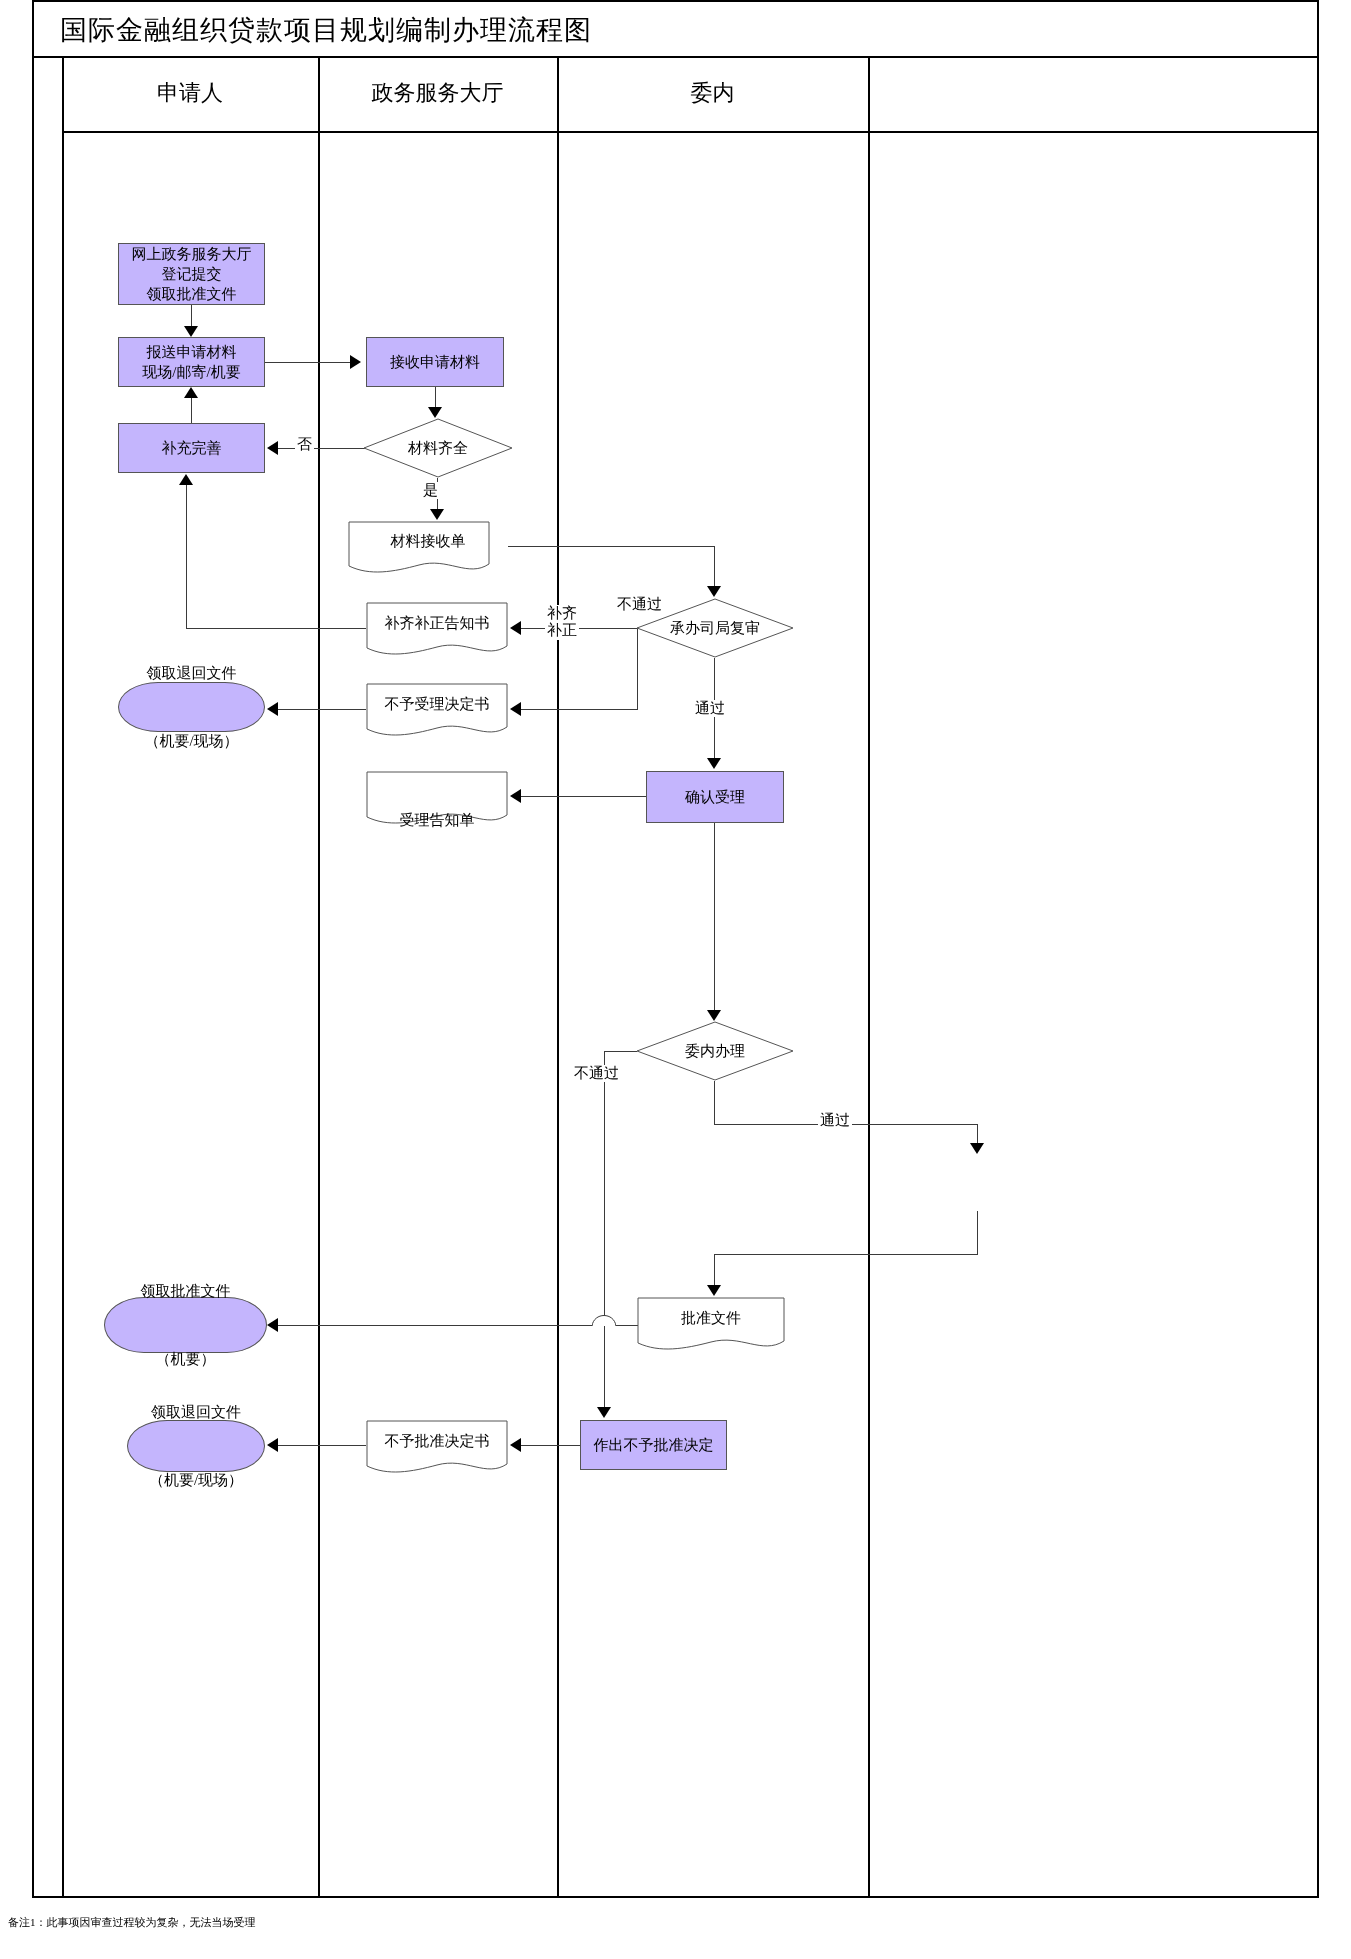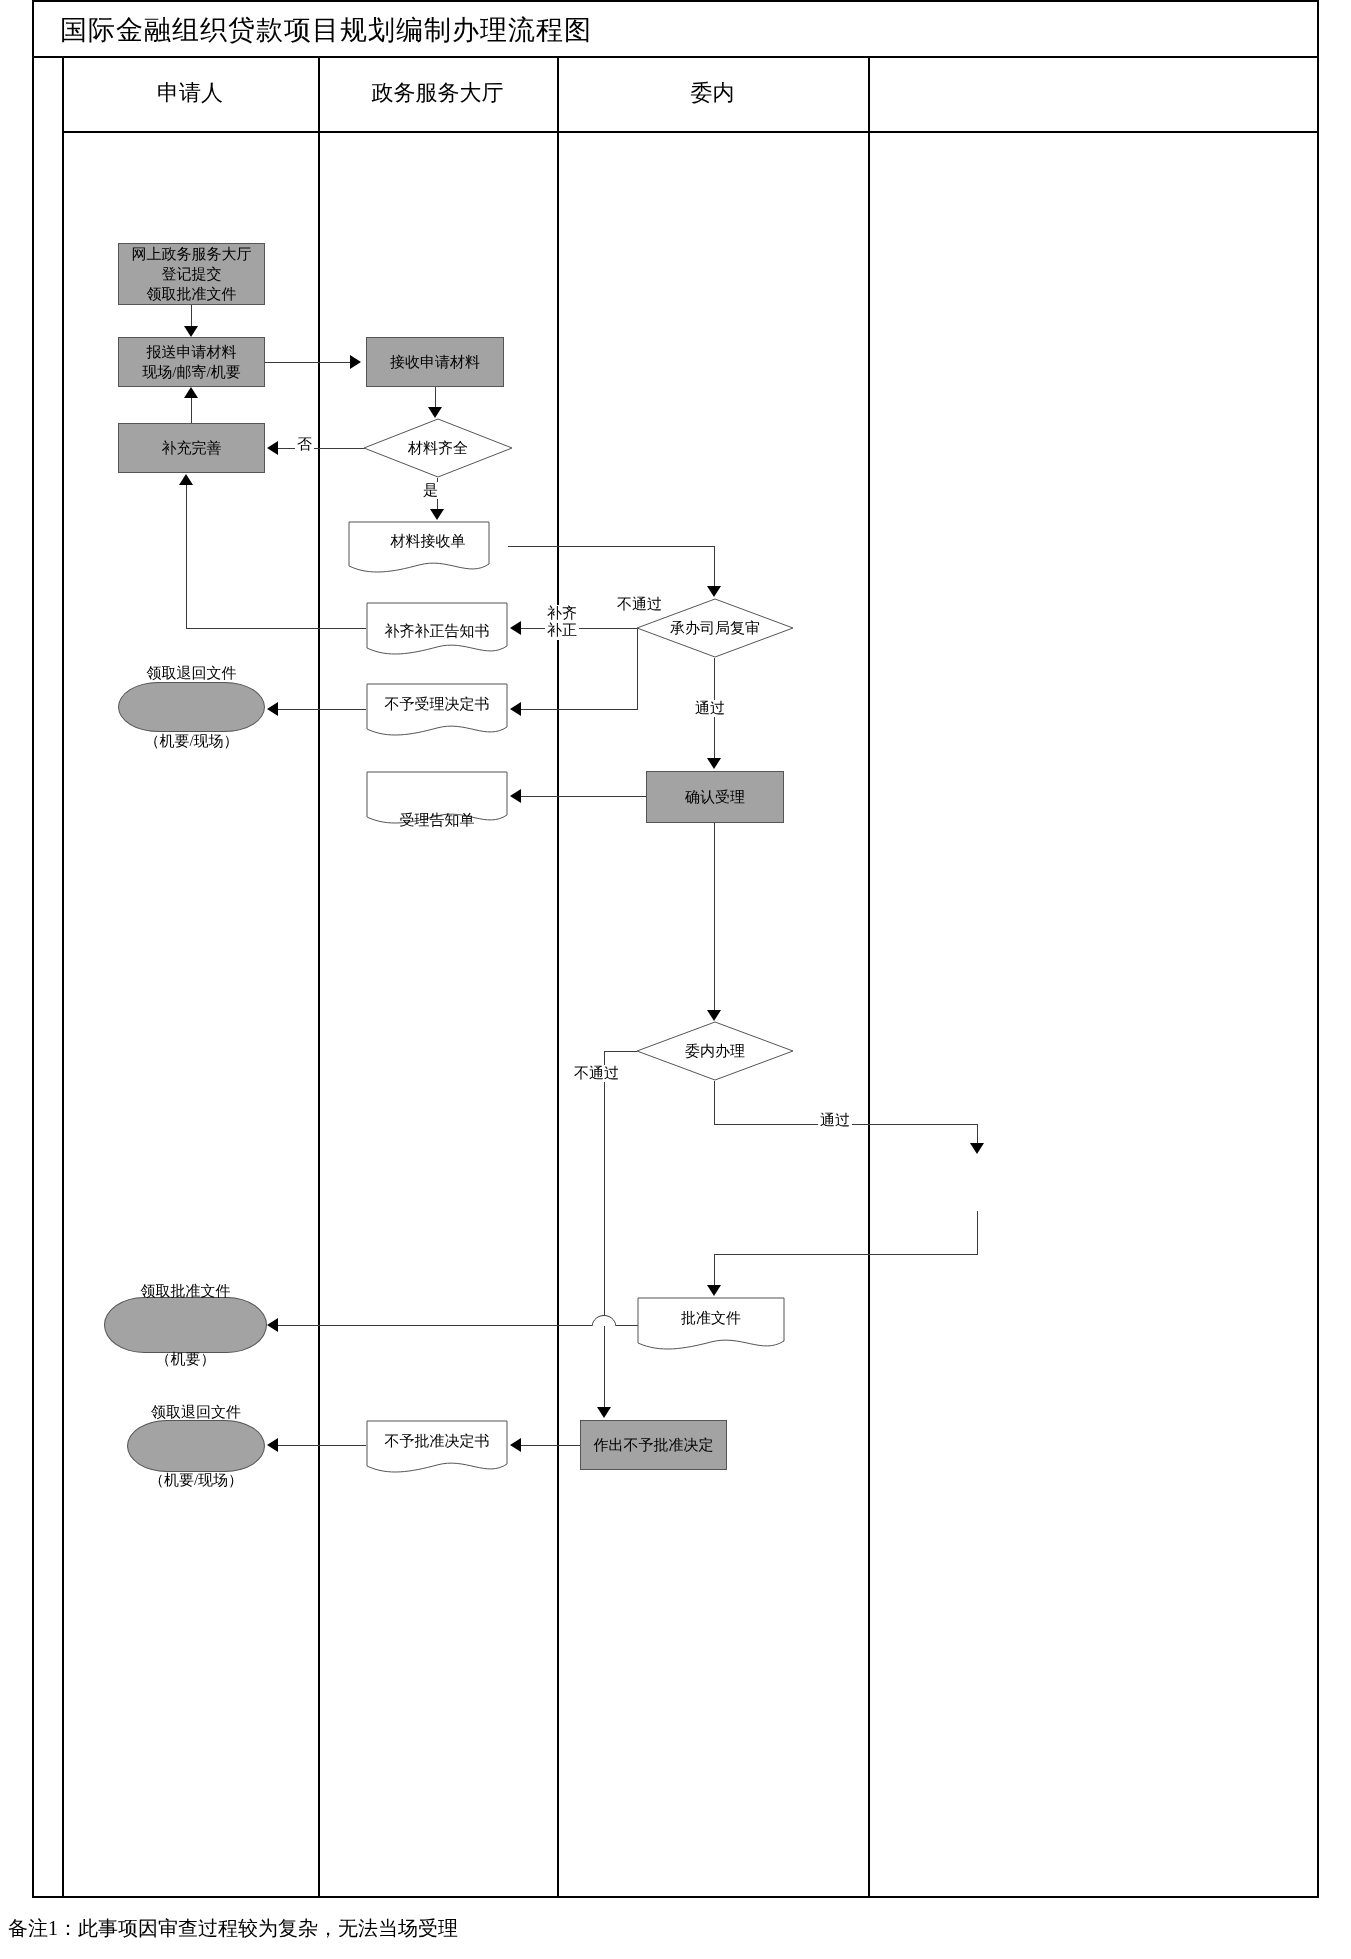--- a/index.html
+++ b/index.html
@@ -10,21 +10,21 @@
   .frame-outer{position:absolute;left:32px;top:0;width:1287px;height:1898px;border-left:2px solid #000;border-right:2px solid #000;border-top:2px solid #000;border-bottom:2px solid #000;box-sizing:border-box;}
   .title{position:absolute;left:60px;top:12px;font-size:27px;letter-spacing:1px;white-space:nowrap;}
 
   .hdr-rule{position:absolute;left:32px;top:56px;width:1287px;height:0;border-top:2px solid #000;}
   .hdr-rule2{position:absolute;left:62px;top:131px;width:1255px;height:0;border-top:2px solid #000;}
 
   .col-div{position:absolute;top:56px;width:0;border-left:2px solid #000;height:1842px;}
   .lane-label{position:absolute;top:78px;font-size:22px;text-align:center;}
 
   
-  .box{position:absolute;box-sizing:border-box;border:1px solid #555;background:#a3a3a3;
+  .box{position:absolute;box-sizing:border-box;border:1px solid #555;background:#c4b5fd;
        display:flex;align-items:center;justify-content:center;text-align:center;
        font-size:15px;line-height:1.35;z-index:5;}
   .rounded{border-radius:40px/50%;gap:47px;}
   .diamond-wrap{position:absolute;z-index:5;}
   .diamond-wrap svg{display:block;}
   .diamond-txt{position:absolute;left:0;top:0;width:100%;height:100%;display:flex;
        align-items:center;justify-content:center;font-size:15px;text-align:center;}
   .doc{position:absolute;z-index:5;}
   .doc svg{display:block;}
   .doc-txt{position:absolute;left:0;top:0;width:100%;display:flex;align-items:center;
@@ -34,21 +34,21 @@
   .ln{position:absolute;background:#3a3a3a;z-index:2;}
   .lh{height:1px;}
   .lv{width:1px;}
   .arw{position:absolute;width:0;height:0;z-index:3;}
   .arw-d{border-left:7px solid transparent;border-right:7px solid transparent;border-top:11px solid #000;}
   .arw-u{border-left:7px solid transparent;border-right:7px solid transparent;border-bottom:11px solid #000;}
   .arw-l{border-top:7px solid transparent;border-bottom:7px solid transparent;border-right:11px solid #000;}
   .arw-r{border-top:7px solid transparent;border-bottom:7px solid transparent;border-left:11px solid #000;}
   .elbl{position:absolute;font-size:15px;background:#fff;padding:0 2px;z-index:4;white-space:nowrap;line-height:1.15;text-align:center;}
 
-  .note{position:absolute;left:8px;top:1915px;font-size:20px;white-space:nowrap;}
+  .note{position:absolute;left:8px;top:1915px;font-size:11px;white-space:nowrap;}
 </style>
 </head>
 <body>
 
 <div id="page">
 
   <div class="frame-outer"></div>
   <div class="title">国际金融组织贷款项目规划编制办理流程图</div>
   <div class="hdr-rule"></div>
   <div class="hdr-rule2"></div>
@@ -100,21 +100,21 @@
     <svg width="142" height="54" viewBox="0 0 142 54">
       <path d="M1,1 L141,1 L141,43 C120,57 100,36 71,44 C45,51 22,55 1,45 Z" fill="#fff" stroke="#555" stroke-width="1"></path>
     </svg>
     <div class="doc-txt" style="height:40px;">材料接收单</div>
   </div>
 
   <div class="doc" style="left:366px;top:602px;width:142px;height:56px;">
     <svg width="142" height="56" viewBox="0 0 142 56">
       <path d="M1,1 L141,1 L141,44 C120,58 100,37 71,45 C45,52 22,56 1,46 Z" fill="#fff" stroke="#555" stroke-width="1"></path>
     </svg>
-    <div class="doc-txt" style="height:42px;margin-top:8px;">补齐补正告知书</div>
+    <div class="doc-txt" style="height:42px;">补齐补正告知书</div>
   </div>
 
   <div class="doc" style="left:366px;top:683px;width:142px;height:56px;">
     <svg width="142" height="56" viewBox="0 0 142 56">
       <path d="M1,1 L141,1 L141,44 C120,58 100,37 71,45 C45,52 22,56 1,46 Z" fill="#fff" stroke="#555" stroke-width="1"></path>
     </svg>
     <div class="doc-txt" style="height:42px;">不予受理决定书</div>
   </div>
 
   <div class="doc" style="left:366px;top:771px;width:142px;height:56px;">

